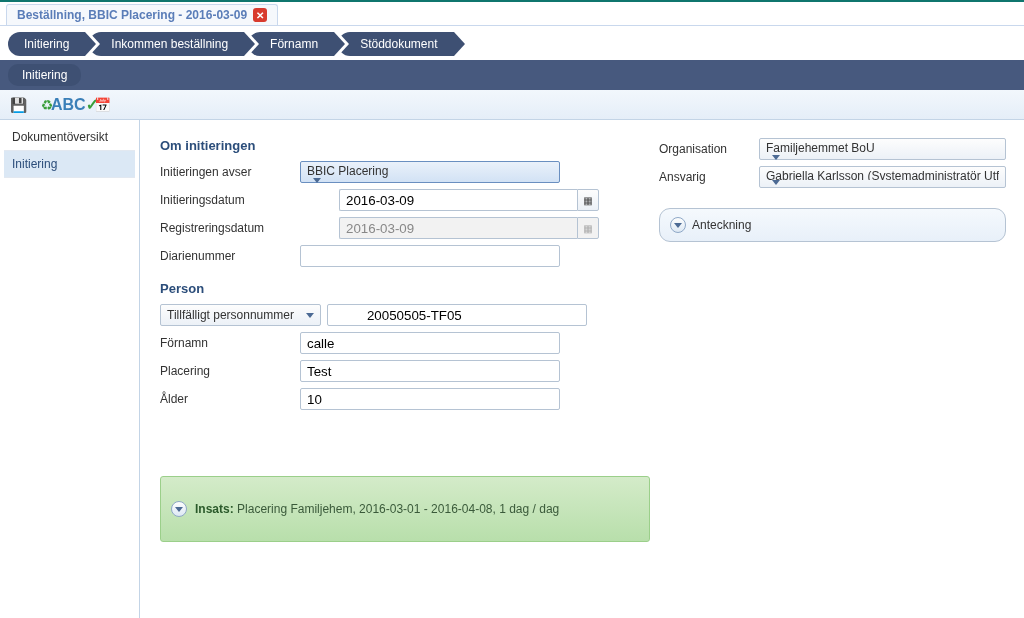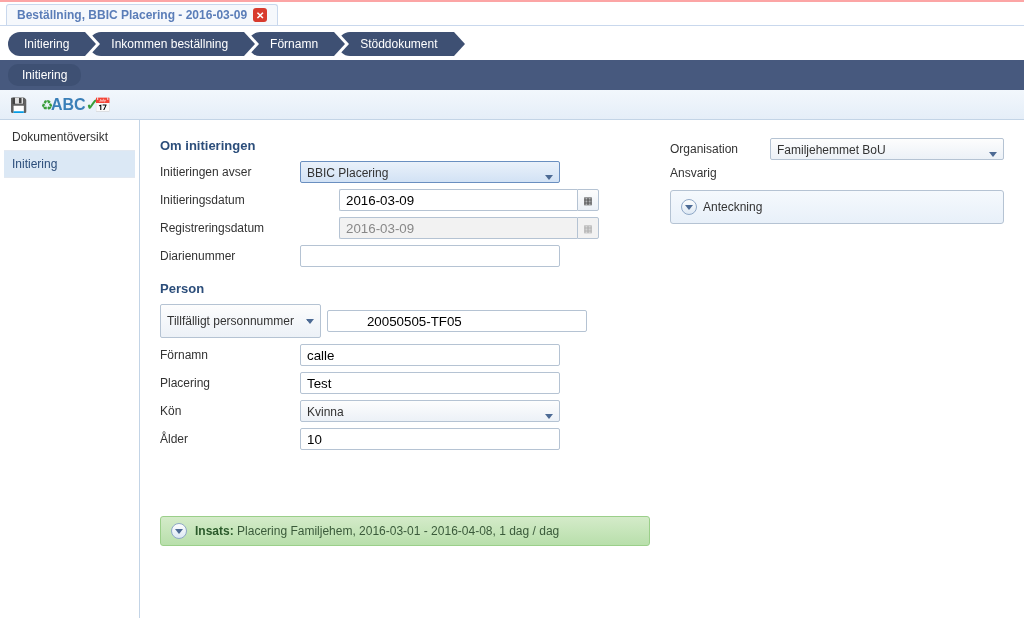--- a/index.html
+++ b/index.html
@@ -1,17 +1,17 @@
 <!DOCTYPE html>
 <html><head>
 <meta charset="utf-8">
 <style>
   * { box-sizing: border-box; margin: 0; padding: 0; font-family: Arial, sans-serif; }
   body { background: #fff; font-size: 12px; color: #333; }
-  .page { width: 1024px; height: 618px; overflow: hidden; border-top: 2px solid #fca5a5; }
+  .page { width: 1024px; height: 618px; overflow: hidden; border-top: 2px solid #0f766e; }
 
   
   .tab-bar { height: 24px; background: #fff; display: flex; align-items: flex-end; border-bottom: 1px solid #c9d8ed; padding-left: 6px; }
   .doc-tab { background: #f5f8fc; border: 1px solid #c9d8ed; border-bottom: none; border-radius: 3px 3px 0 0; padding: 3px 10px; display: flex; align-items: center; gap: 6px; font-weight: bold; color: #5a7db8; }
   .close-x { background: #d83b2e; color: #fff; width: 14px; height: 14px; border-radius: 3px; display: flex; align-items: center; justify-content: center; font-size: 10px; cursor: pointer; }
 
   
   .breadcrumb { background: #fff; padding: 6px 8px 4px; display: flex; gap: 0; }
   .crumb {
     background: #3e5073;
@@ -60,37 +60,37 @@
   .sidebar { width: 140px; background: #fff; border-right: 1px solid #c3d4e6; padding: 4px; }
   .side-item { padding: 6px 8px; border-bottom: 1px solid #e2e8f0; cursor: pointer; }
   .side-item.active { background: #dbe8f5; color: #2b4d7a; }
   .main { flex: 1; padding: 18px 20px; background: #fff; overflow: auto; }
 
   h2.section { color: #2b4d7a; font-size: 13px; font-weight: bold; margin-bottom: 8px; }
   .form-row { display: flex; align-items: center; margin-bottom: 6px; }
   .form-label { width: 140px; color: #333; }
   .form-input { flex: 0 0 260px; height: 22px; border: 1px solid #b5c3d3; border-radius: 2px; padding: 2px 6px; background: #fff; }
   .form-input.readonly { background: #f2f2f2; color: #888; }
-  .select { display: flex; align-items: flex-end; justify-content: space-between; cursor: pointer; background: linear-gradient(#fdfdfd,#ecf1f7); }
+  .select { display: flex; align-items: flex-start; justify-content: space-between; cursor: pointer; background: linear-gradient(#fdfdfd,#ecf1f7); flex-direction: column; }
   .select.highlight { border-color: #6a8fc0; background: linear-gradient(#eaf1fa,#d2e2f5); }
   .caret { border-left: 4px solid transparent; border-right: 4px solid transparent; border-top: 5px solid #4c6a94; margin-left: 6px; }
   .date-wrap { display: flex; margin-left: 39px; }
   .date-wrap .form-input { flex: 0 0 238px; border-right: none; border-radius: 2px 0 0 2px; }
   .cal-btn { width: 22px; height: 22px; border: 1px solid #b5c3d3; border-radius: 0 2px 2px 0; background: linear-gradient(#fdfdfd,#ecf1f7); display: flex; align-items: center; justify-content: center; cursor: pointer; font-size: 10px; color: #444; }
 
   .two-col { display: flex; gap: 60px; align-items: flex-start; }
   .col-left { width: 450px; }
   .col-right { flex: 1; }
 
-  .notes-box { border: 1px solid #b5c3d3; border-radius: 3px; padding: 8px 10px; display: flex; align-items: center; gap: 6px; background: linear-gradient(#f5f9fd,#e8f0f9); margin-top: 10px; cursor: pointer; }
+  .notes-box { border: 1px solid #b5c3d3; border-radius: 11px; padding: 8px 10px; display: flex; align-items: center; gap: 6px; background: linear-gradient(#f5f9fd,#e8f0f9); margin-top: 20px; cursor: pointer; }
   .expand-icon { width: 16px; height: 16px; border: 1px solid #8fa8c7; border-radius: 50%; background: linear-gradient(#fdfdfd,#dde8f4); display: flex; align-items: center; justify-content: center; }
 
-  .person-select { height: 22px; border: 1px solid #b5c3d3; border-radius: 2px; padding: 16px 6px; background: linear-gradient(#fdfdfd,#ecf1f7); display: inline-flex; align-items: center; gap: 6px; cursor: pointer; margin-right: 6px; }
-
-  .insats-bar { margin-top: 60px; display: flex; align-items: center; gap: 8px; background: linear-gradient(#d4ebc9,#b8dfab); border: 1px solid #9bcf8a; border-radius: 3px; padding: 6px 10px; width: 490px; }
+  .person-select { height: 22px; border: 1px solid #b5c3d3; border-radius: 2px; padding: 4px 6px; background: linear-gradient(#fdfdfd,#ecf1f7); display: inline-flex; align-items: center; gap: 6px; cursor: pointer; margin-right: 6px; }
+
+  .insats-bar { margin-top: 60px; display: flex; align-items: center; gap: 8px; background: linear-gradient(#d4ebc9,#b8dfab); border: 1px solid #9bcf8a; border-radius: 3px; padding: 24px 10px; width: 490px; }
   .insats-bar strong { color: #2b5a2b; }
   .insats-text { color: #3a5a3a; }
 </style>
 </head>
 <body>
 
 <div class="page">
 
   <div class="tab-bar">
     <div class="doc-tab">
@@ -173,45 +173,42 @@
             <span class="form-label">Förnamn</span>
             <input class="form-input" value="calle" style="">
           </div>
 
 
           <div class="form-row">
             <span class="form-label">Placering</span>
             <input class="form-input" value="Test" style="">
           </div>
 
-          <div class="form-row">
-            <span class="form-label">Kön</span>
-            <div class="form-input select">
-              <span>Kvinna</span>
-              <span class="caret"></span>
-            </div>
-          </div>
 
           <div class="form-row">
             <span class="form-label">Ålder</span>
             <input class="form-input" value="10" style="">
           </div>
 
         </div>
 
         <div class="col-right">
           <div class="form-row">
             <span class="form-label" style="width:100px;">Organisation</span>
             <div class="form-input select" style="flex:1;">
               <span>Familjehemmet BoU</span>
               <span class="caret"></span>
             </div>
           </div>
           <div class="form-row">
             <span class="form-label" style="width:100px;">Ansvarig</span>
+            <div class="form-input select" style="flex:1;">
+              <span style="white-space:nowrap;overflow:hidden;text-overflow:clip;">Gabriella Karlsson (Systemadministratör Utf</span>
+              <span class="caret"></span>
+            </div>
           </div>
           <div class="notes-box">
             <span class="expand-icon">
                 <span class="caret" style="margin:0;"></span>
               </span>
             <span>Anteckning</span>
           </div>
         </div>
       </div>
 

